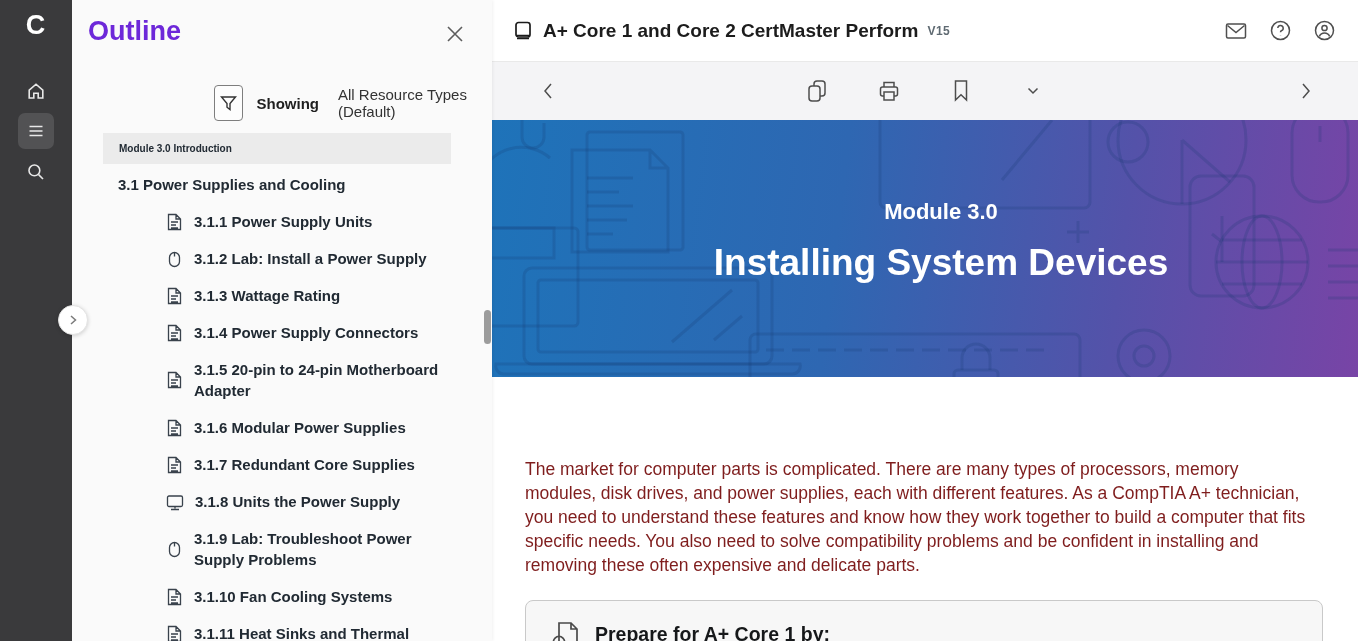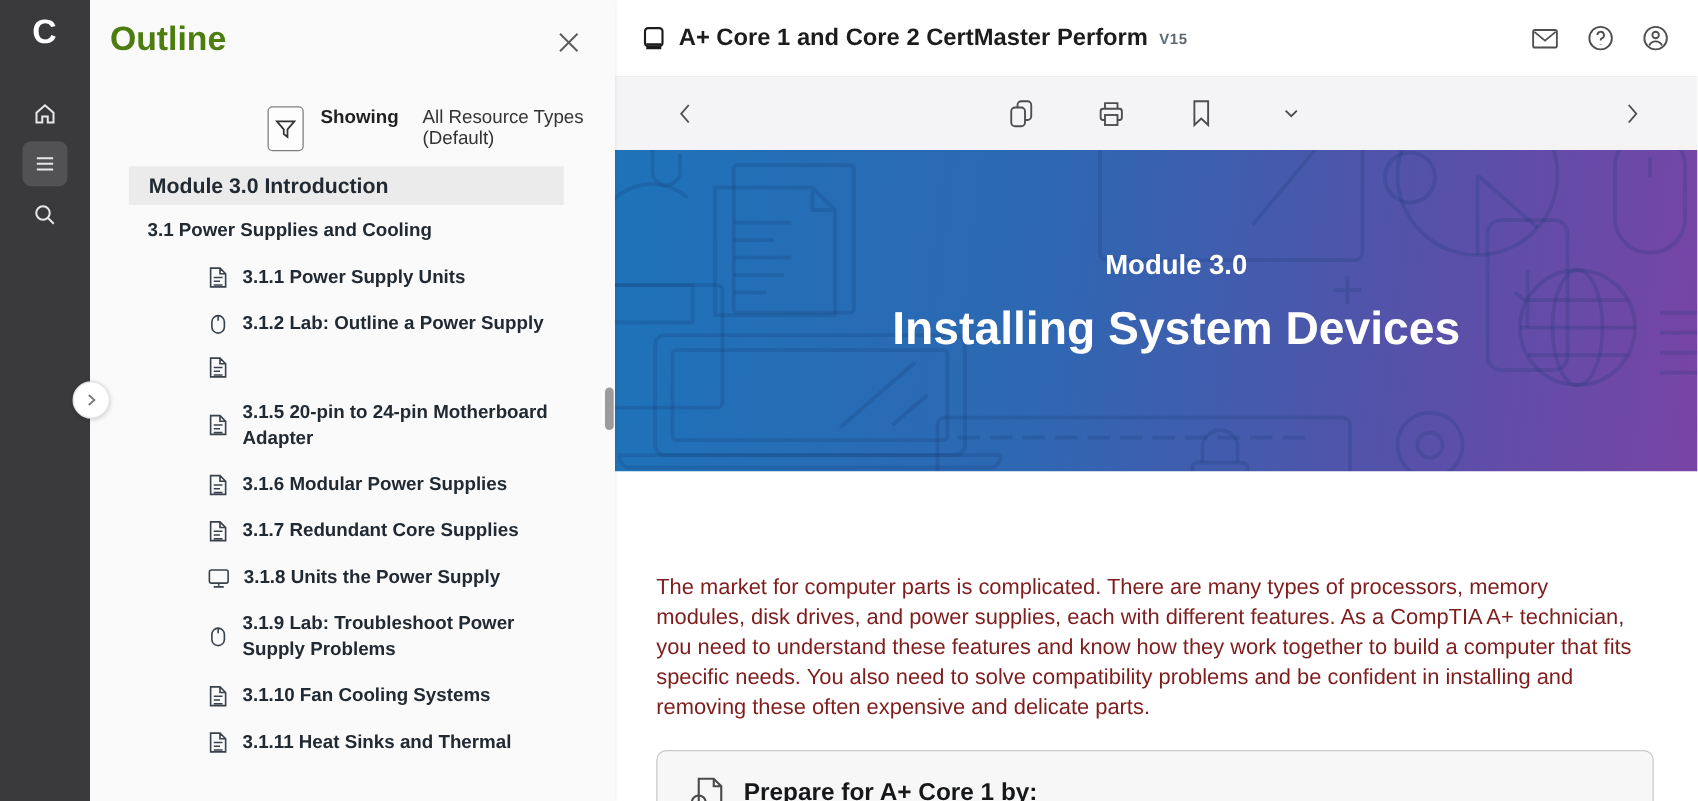--- a/index.html
+++ b/index.html
@@ -14,33 +14,33 @@
   .rail .logo{position:absolute;top:10px;left:0;width:72px;text-align:center;
     color:#fff;font-size:27px;font-weight:700;letter-spacing:1px;}
   .rail-btn{position:absolute;left:18px;width:36px;height:36px;border-radius:7px;
     display:flex;align-items:center;justify-content:center;cursor:pointer;}
   .rail-btn.active{background:#525254;}
   .rail-btn svg{stroke:#e8e8e8;fill:none;stroke-width:1.6;}
 
   
   .panel{position:absolute;left:72px;top:0;width:420px;height:641px;background:#fafafa;
     box-shadow:1px 0 3px rgba(0,0,0,.06);z-index:20;overflow:hidden;}
-  .panel-title{position:absolute;left:16px;top:16px;font-size:27px;font-weight:700;color:#4d7c0f;}
+  .panel-title{position:absolute;left:16px;top:16px;font-size:27px;font-weight:700;color:#6d28d9;}
   .panel-close{position:absolute;right:27px;top:24px;width:20px;height:20px;cursor:pointer;}
   .panel-close svg{stroke:#5d5d5d;stroke-width:1.6;}
-  .filter-row{position:absolute;left:102px;top:85px;display:flex;margin-left:40px;}
+  .filter-row{position:absolute;left:102px;top:85px;display:flex;align-items:center;margin-left:40px;}
   .filter-btn{width:34px;height:34px;border:1px solid #7e7e7e;border-radius:4px;background:#fdfdfd;
     display:flex;align-items:center;justify-content:center;cursor:pointer;}
   .filter-btn svg{stroke:#333;fill:none;stroke-width:1.4;}
   .filter-label{font-size:15px;font-weight:700;color:#1f1f1f;margin-left:13px;}
   .filter-value{font-size:15px;color:#333;margin-left:19px;}
 
   .active-row{position:absolute;left:31px;top:133px;width:348px;height:31px;background:#ebebeb;
     display:flex;align-items:center;padding-left:16px;box-sizing:border-box;cursor:pointer;
-    font-size:17px;font-weight:700;color:#212a33;}
+    font-size:10px;font-weight:700;color:#212a33;}
   .section-row{position:absolute;left:46px;top:176px;font-size:15px;font-weight:700;color:#212a33;cursor:pointer;}
 
   .outline-list{position:absolute;left:94px;top:211px;width:300px;display:flex;flex-direction:column;row-gap:16px;}
   .outline-item{display:flex;align-items:center;column-gap:11px;cursor:pointer;}
   .outline-item .oi-icon{flex:0 0 17px;display:flex;align-items:center;justify-content:center;}
   .outline-item .oi-icon svg{stroke:#39424c;fill:none;stroke-width:1.3;}
   .outline-item .oi-label{font-size:15px;font-weight:600;color:#212a33;line-height:21px;width:252px;}
 
   .panel-scrollbar{position:absolute;left:412px;top:310px;width:7px;height:34px;border-radius:4px;background:#9c9c9c;cursor:pointer;}
 
@@ -150,28 +150,37 @@
         </span>
     <span class="oi-label">3.1.1 Power Supply Units</span>
   </div>
       <div class="outline-item">
     <span class="oi-icon">
           <svg width="15" height="18" viewBox="0 0 15 18">
             <rect x="2.5" y="2.5" width="10" height="14" rx="5"></rect>
             <path d="M7.5 2.5 v4"></path>
           </svg>
         </span>
-    <span class="oi-label">3.1.2 Lab: Outline a Power Supply</span>
-  </div>
-      <div class="outline-item">
-    <span class="oi-icon">
-          <svg width="15" height="18" viewBox="0 0 15 18">
-            <path d="M1.5 1.5 h7.5 l4.5 4.5 v10.5 h-12 z M9 1.5 v4.5 h4.5 M4 9 h7 M4 12 h5 M4 15 h7"></path>
-          </svg>
-        </span>
+    <span class="oi-label">3.1.2 Lab: Install a Power Supply</span>
+  </div>
+      <div class="outline-item">
+    <span class="oi-icon">
+          <svg width="15" height="18" viewBox="0 0 15 18">
+            <path d="M1.5 1.5 h7.5 l4.5 4.5 v10.5 h-12 z M9 1.5 v4.5 h4.5 M4 9 h7 M4 12 h5 M4 15 h7"></path>
+          </svg>
+        </span>
+    <span class="oi-label">3.1.3 Wattage Rating</span>
+  </div>
+      <div class="outline-item">
+    <span class="oi-icon">
+          <svg width="15" height="18" viewBox="0 0 15 18">
+            <path d="M1.5 1.5 h7.5 l4.5 4.5 v10.5 h-12 z M9 1.5 v4.5 h4.5 M4 9 h7 M4 12 h5 M4 15 h7"></path>
+          </svg>
+        </span>
+    <span class="oi-label">3.1.4 Power Supply Connectors</span>
   </div>
       <div class="outline-item">
     <span class="oi-icon">
           <svg width="15" height="18" viewBox="0 0 15 18">
             <path d="M1.5 1.5 h7.5 l4.5 4.5 v10.5 h-12 z M9 1.5 v4.5 h4.5 M4 9 h7 M4 12 h5 M4 15 h7"></path>
           </svg>
         </span>
     <span class="oi-label">3.1.5 20-pin to 24-pin Motherboard Adapter</span>
   </div>
       <div class="outline-item">

